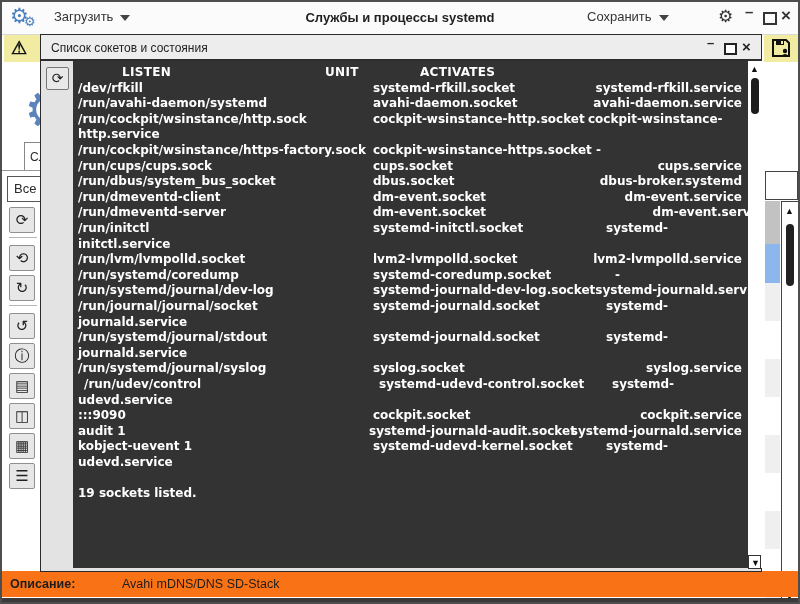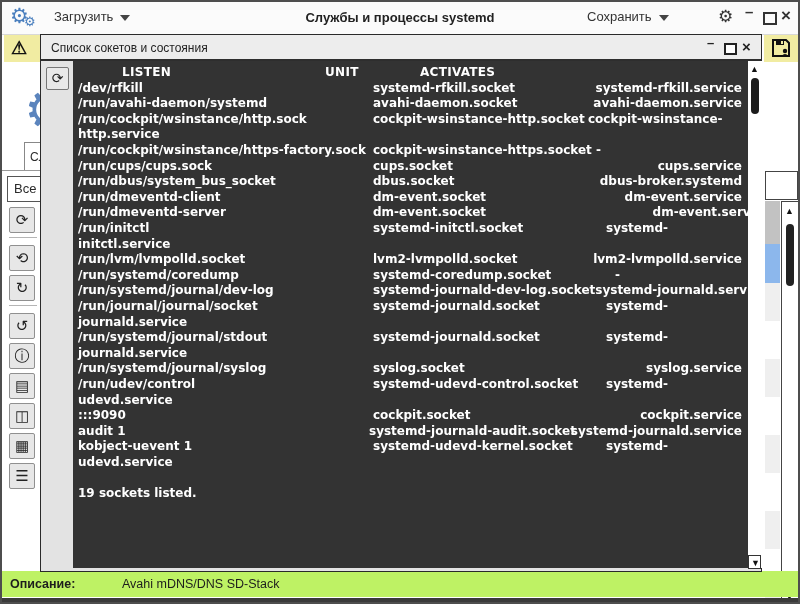--- a/index.html
+++ b/index.html
@@ -38,21 +38,21 @@
   
   .sliver{position:absolute;left:762px;top:60px;width:36px;height:536px;background:#fff;z-index:1;}
   .sliver-header{position:absolute;left:1px;top:109px;width:33px;height:29px;background:#fff;border:1px solid #444;box-sizing:border-box;}
   .sliver-rows{position:absolute;left:1px;top:139px;width:15px;height:406px;}
   .srow{position:absolute;left:0;width:15px;}
   .sliver-sb{position:absolute;left:17px;top:139px;width:18px;height:406px;border:1px solid #444;background:#fff;box-sizing:border-box;}
   .sliver-sb .up{position:absolute;left:3px;top:4px;font-size:9px;color:#111;}
   .sliver-sb .thumb{position:absolute;left:4px;top:22px;width:8px;height:62px;background:#222;border-radius:4px;}
   .sliver-sb .down{position:absolute;left:3px;bottom:4px;font-size:9px;color:#111;}
   
-  .statusbar{position:absolute;left:0;top:569px;width:100%;height:26px;background:#bef264;z-index:1;}
+  .statusbar{position:absolute;left:0;top:569px;width:100%;height:26px;background:#f97316;z-index:1;}
   .desc-label{position:absolute;left:8px;top:6px;font-size:12.5px;font-weight:bold;color:#1d1d1d;}
   .desc-value{position:absolute;left:120px;top:6px;font-size:12.5px;color:#1d1d1d;}
   .bottom-band{position:absolute;left:0;top:596px;width:100%;height:8px;background:#3a3a3a;z-index:3;}
   
   .dialog{position:absolute;left:38px;top:32px;width:722px;height:538px;background:#e3e3e3;border:1px solid #2a2a2a;box-sizing:border-box;z-index:5;}
   .dlg-titlebar{position:absolute;left:0;top:0;width:100%;height:26px;background:#ededed;border-bottom:2px solid #2e2e2e;box-sizing:border-box;}
   .dlg-title{position:absolute;left:10px;top:6px;font-size:12px;color:#222;}
   .dlg-ctl{position:absolute;top:4px;font-size:13px;font-weight:bold;color:#222;line-height:16px;}
   .dc-min{left:666px;top:0px;}
   .dc-max{left:683px;top:8px;width:9px;height:8px;border:2px solid #222;background:#fff;}
@@ -241,21 +241,21 @@
           <span style="left: 533px;">systemd-</span>
         </div>
         <div class="tline" style="top: 284.8px;">
           <span style="left: 5px;">journald.service</span>
         </div>
         <div class="tline" style="top: 300.4px;">
           <span style="left: 5px;">/run/systemd/journal/syslog</span>
           <span style="left: 300px;">syslog.socket</span>
           <span style="right: 6px;">syslog.service</span>
         </div>
-        <div class="tline" style="top: 316px;">
+        <div class="tline" style="top: 316px; margin-left: 6px;">
           <span style="left: 5px;">/run/udev/control</span>
           <span style="left: 300px;">systemd-udevd-control.socket</span>
           <span style="left: 533px;">systemd-</span>
         </div>
         <div class="tline" style="top: 331.6px;">
           <span style="left: 5px;">udevd.service</span>
         </div>
         <div class="tline" style="top: 347.2px;">
           <span style="left: 5px;">:::9090</span>
           <span style="left: 300px;">cockpit.socket</span>

